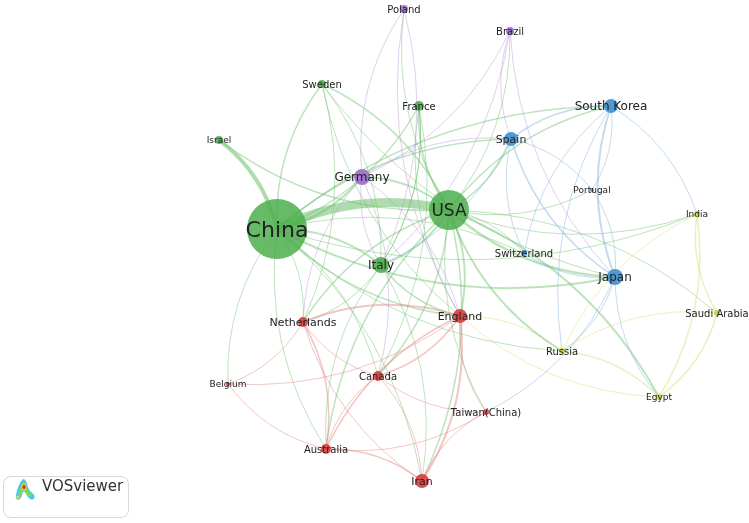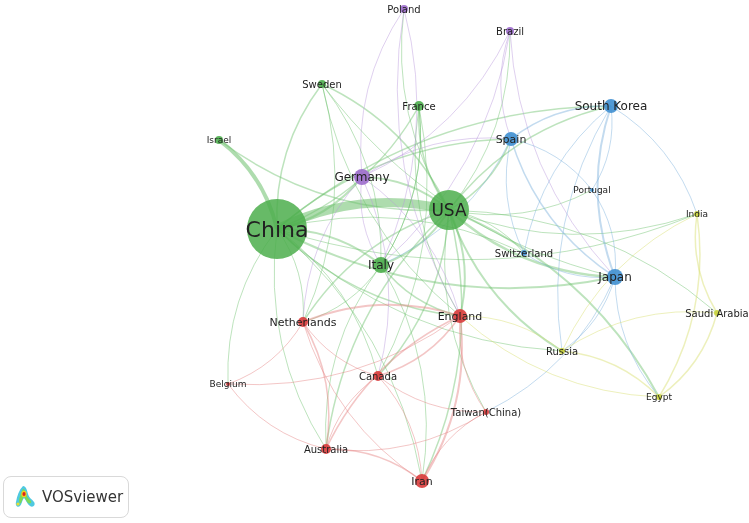--- a/index.html
+++ b/index.html
@@ -3,21 +3,21 @@
 <meta charset="utf-8">
 <style>
   html, body { margin: 0; padding: 0; background: #ffffff; }
   body { width: 749px; height: 523px; position: relative; overflow: hidden; font-family: "DejaVu Sans", sans-serif; }
   #network { position: absolute; left: 0; top: 0; width: 749px; height: 523px; }
   .edge { fill: none; }
   .node-label { fill: #222; font-family: "DejaVu Sans", sans-serif; text-anchor: middle; dominant-baseline: central; }
   .logo-box {
     position: absolute; left: 3px; top: 476px; width: 126px; height: 42px;
     border: 1px solid #d9d9d9; border-radius: 8px; background: #fff;
-    display: flex; align-items: center; box-sizing: border-box; padding-left: 10px;
+    display: flex; align-items: flex-start; box-sizing: border-box; padding-left: 10px;
   }
   .logo-icon { width: 22px; height: 26px; margin-right: 6px; }
   .logo-text { font-family: "DejaVu Sans", sans-serif; font-size: 15px; color: #333; }
 </style>
 </head>
 <body>
 
 <svg id="network" viewBox="0 0 749 523" xmlns="http://www.w3.org/2000/svg">
   <g id="edges">
       <path d="M277,229 Q359.58,188.54 449,210" class="edge" stroke="#6cc06c" stroke-width="9" stroke-opacity="0.55"></path>

